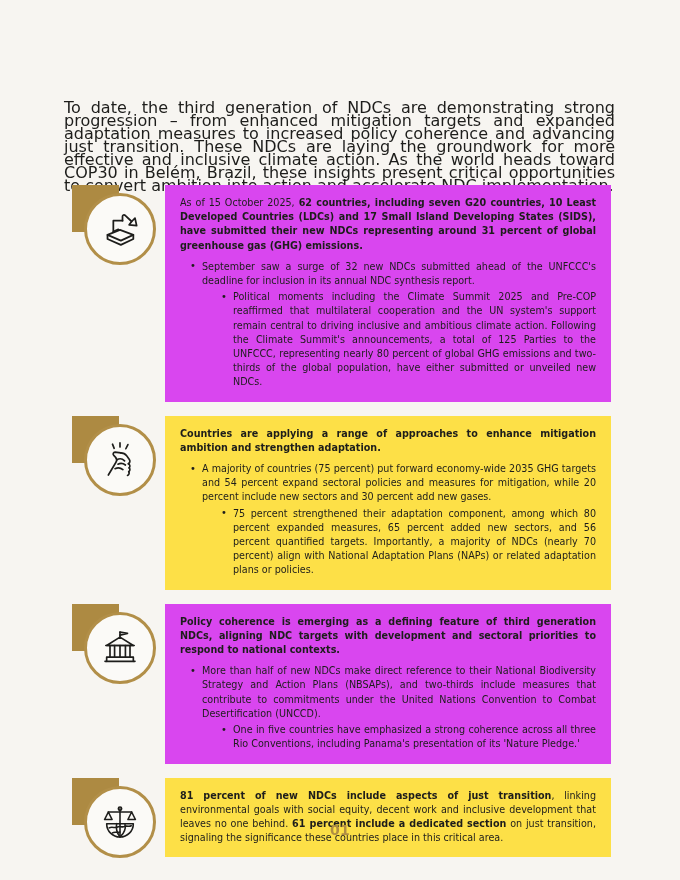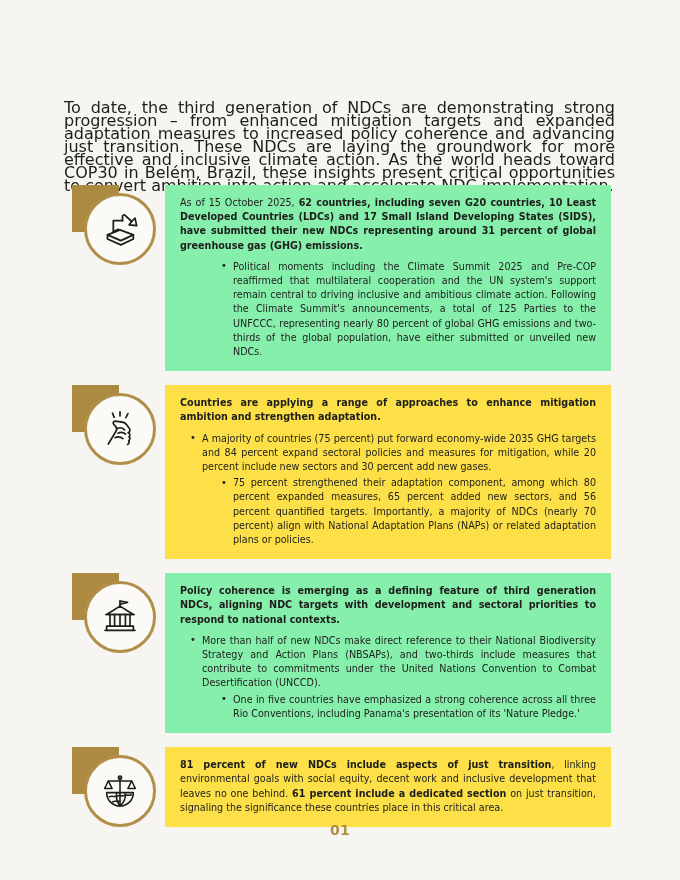--- a/index.html
+++ b/index.html
@@ -90,21 +90,21 @@
 
   .panel {
     margin-left: 165px;
     width: 446px;
     padding: 11px 15px 12px 15px;
     font-size: 9.6px;
     line-height: 14.2px;
     text-align: justify;
     color: #1d1d1b;
   }
-  .panel.light { background: #86efac; }
+  .panel.light { background: #d946ef; }
   .panel.dark  { background: #fde047; }
 
   .panel .lead {
     margin: 0;
     text-align: justify;
   }
   .panel .lead.allbold { font-weight: bold; }
   .panel .lead b { font-weight: bold; }
 
   .panel ul {
@@ -162,20 +162,21 @@
             <path d="M27 14 L27 9 C27 7 29 6.5 30.5 8 L38 15"></path>
             <path d="M38 15 L42 11 L44 20 L35 19 Z"></path>
           </svg>
         </div>
       </div>
       <div class="panel light">
         <p class="lead">
           <span>As of 15 October 2025, </span><b>62 countries, including seven G20 countries, 10 Least Developed Countries (LDCs) and 17 Small Island Developing States (SIDS), have submitted their new NDCs representing around 31 percent of global greenhouse gas (GHG) emissions.</b>
         </p>
         <ul>
+          <li>September saw a surge of 32 new NDCs submitted ahead of the UNFCCC's deadline for inclusion in its annual NDC synthesis report.</li>
           <li>Political moments including the Climate Summit 2025 and Pre-COP reaffirmed that multilateral cooperation and the UN system's support remain central to driving inclusive and ambitious climate action. Following the Climate Summit's announcements, a total of 125 Parties to the UNFCCC, representing nearly 80 percent of global GHG emissions and two-thirds of the global population, have either submitted or unveiled new NDCs.</li>
         </ul>
       </div>
     </div>
 
     <div class="block">
       <div class="badge">
         <div class="badge-square"></div>
         <div class="badge-disc">
           <svg width="40" height="40" viewBox="0 0 48 48" fill="none" stroke="#1d1d1b" stroke-width="2" stroke-linecap="round" stroke-linejoin="round">
@@ -189,21 +190,21 @@
             <path d="M34.5 38 C35.5 39.5 35 41.5 33 42.5"></path>
             <path d="M20 24 C23 22 27 22.5 29.5 25"></path>
             <path d="M21.5 29 C24.5 27.5 28 28 30.5 30"></path>
             <path d="M18 34.5 C21 33 25 33.5 27.5 35.5"></path>
           </svg>
         </div>
       </div>
       <div class="panel dark">
         <p class="lead allbold">Countries are applying a range of approaches to enhance mitigation ambition and strengthen adaptation.</p>
         <ul>
-          <li>A majority of countries (75 percent) put forward economy-wide 2035 GHG targets and 84 percent expand sectoral policies and measures for mitigation, while 20 percent include new sectors and 30 percent add new gases.</li>
+          <li>A majority of countries (75 percent) put forward economy-wide 2035 GHG targets and 54 percent expand sectoral policies and measures for mitigation, while 20 percent include new sectors and 30 percent add new gases.</li>
           <li>75 percent strengthened their adaptation component, among which 80 percent expanded measures, 65 percent added new sectors, and 56 percent quantified targets. Importantly, a majority of NDCs (nearly 70 percent) align with National Adaptation Plans (NAPs) or related adaptation plans or policies.</li>
         </ul>
       </div>
     </div>
 
     <div class="block">
       <div class="badge">
         <div class="badge-square"></div>
         <div class="badge-disc">
           <svg width="40" height="40" viewBox="0 0 48 48" fill="none" stroke="#1d1d1b" stroke-width="2" stroke-linecap="round" stroke-linejoin="round">

